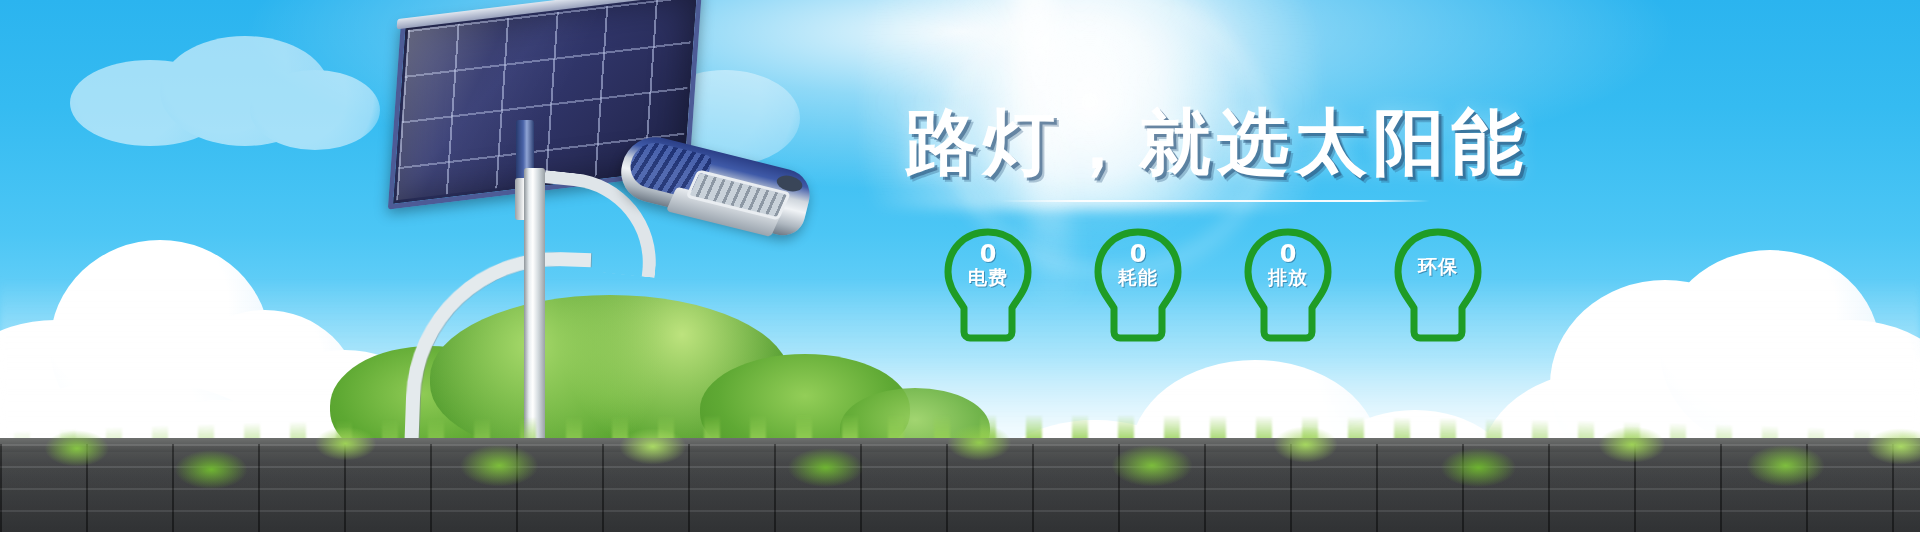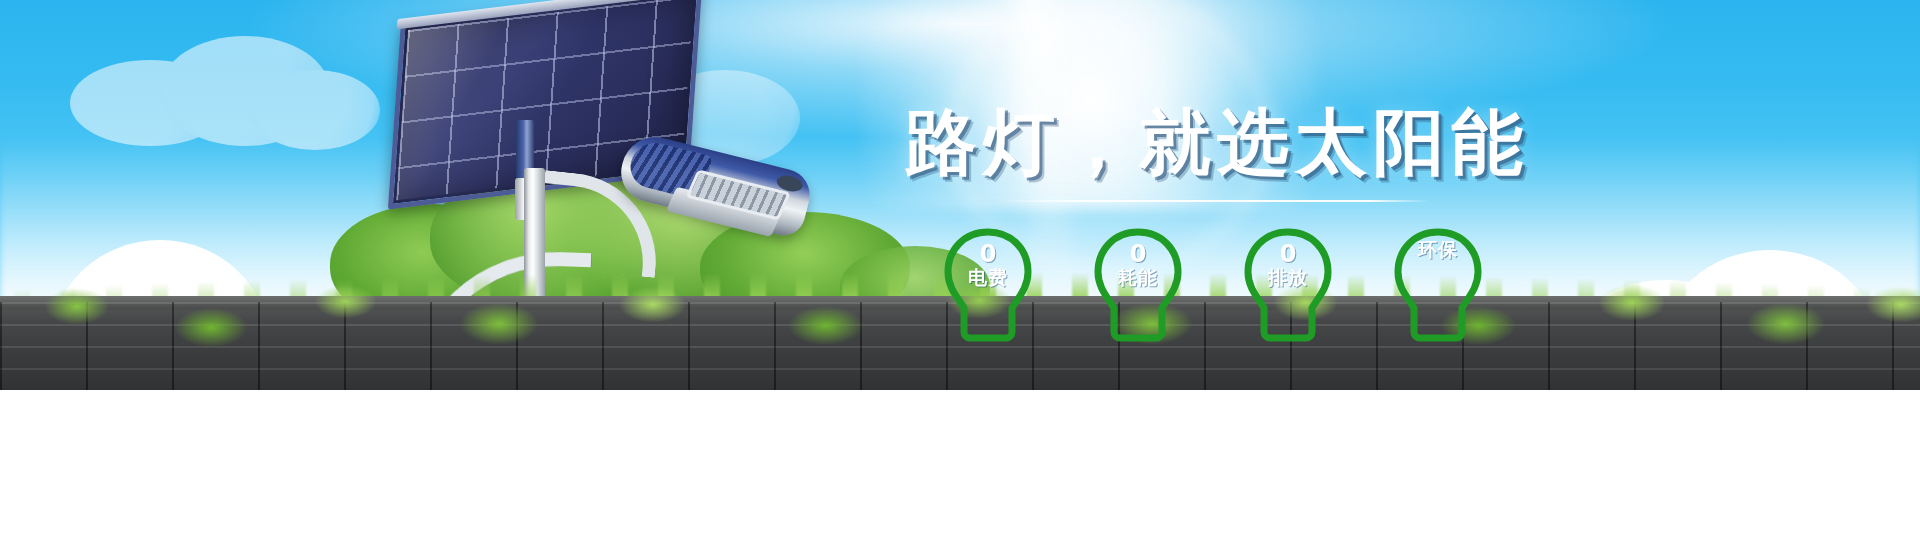--- a/index.html
+++ b/index.html
@@ -2,21 +2,21 @@
 <html><head>
 <meta charset="utf-8">
 <style>
   * { box-sizing: border-box; margin: 0; padding: 0; }
   html, body {
     width: 1920px; height: 550px; overflow: hidden;
     font-family: "Liberation Sans", "DejaVu Sans", sans-serif;
   }
 
   .banner {
-    position: relative; width: 1920px; height: 390px; overflow: hidden;
+    position: relative; width: 1920px; height: 532px; overflow: hidden;
     background: linear-gradient(180deg,#2fb8f0 0%, #3fc2f4 28%, #56cdf7 52%, #86dcfa 72%, #bde9fb 88%, #dff4fd 100%);
   }
 
   
   .sky-deep {
     position:absolute; inset:0;
     background:
       radial-gradient(ellipse 60% 48% at 50% 6%, rgba(255,255,255,0.92) 0%, rgba(255,255,255,0.45) 26%, rgba(255,255,255,0.0) 62%),
       linear-gradient(180deg,#2bb4ef 0%, #35bbf1 20%, #4cc6f5 44%, #7ed8fa 68%, #b8e7fb 86%, #e3f5fd 100%);
   }
@@ -260,21 +260,21 @@
   }
   .badge-zero {
     display:block; font-size:24px; font-weight:bold;
     text-shadow: 1px 1px 0 rgba(30,80,120,0.5);
   }
   .badge-word {
     display:block; font-size:19px; font-weight:bold; letter-spacing:1px;
     text-shadow: 1px 1px 0 rgba(30,80,120,0.5);
   }
   .badge-word.two-line { margin-top:1px; }
-  .badge.no-zero .badge-text { top:11px; }
+  .badge.no-zero .badge-text { top:28px; }
 
   .tagline {
     position:absolute; left:770px; top:356px;
     font-size:38px; font-weight:bold; white-space:nowrap;
     letter-spacing:2px;
     color:#1faa22;
     font-family:"DejaVu Sans","Liberation Sans",sans-serif;
     text-shadow:
       2px 2px 0 rgba(255,255,255,0.85),
       -1px -1px 0 rgba(255,255,255,0.7),

